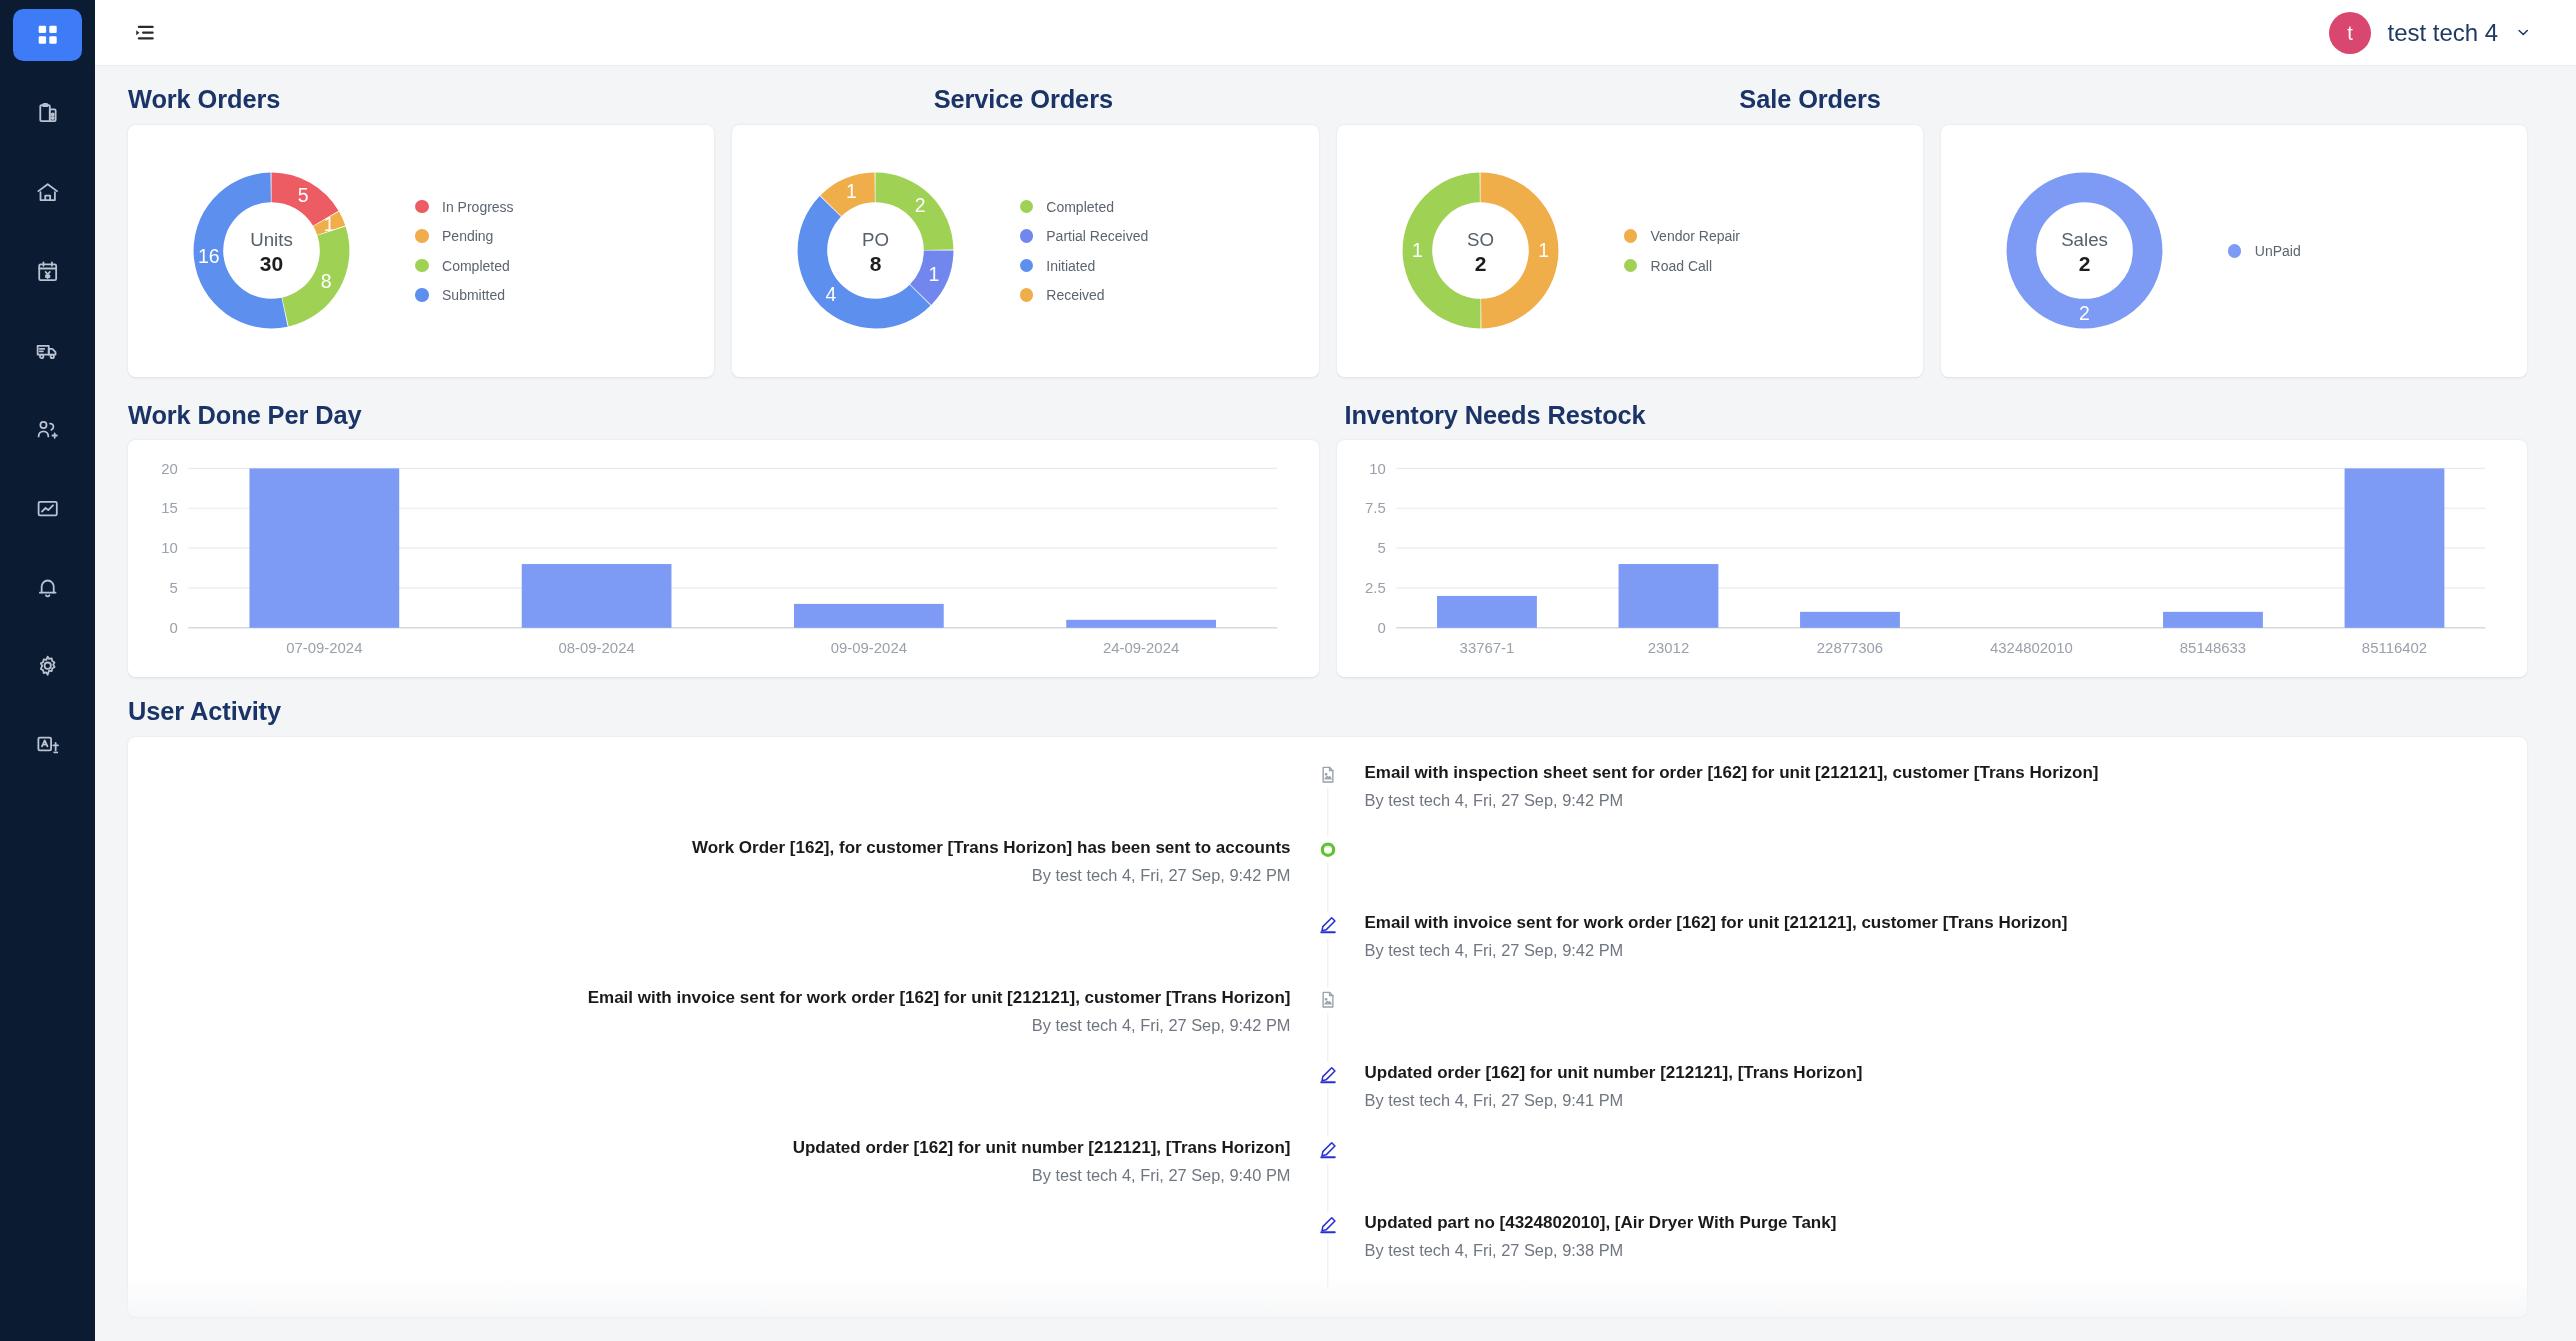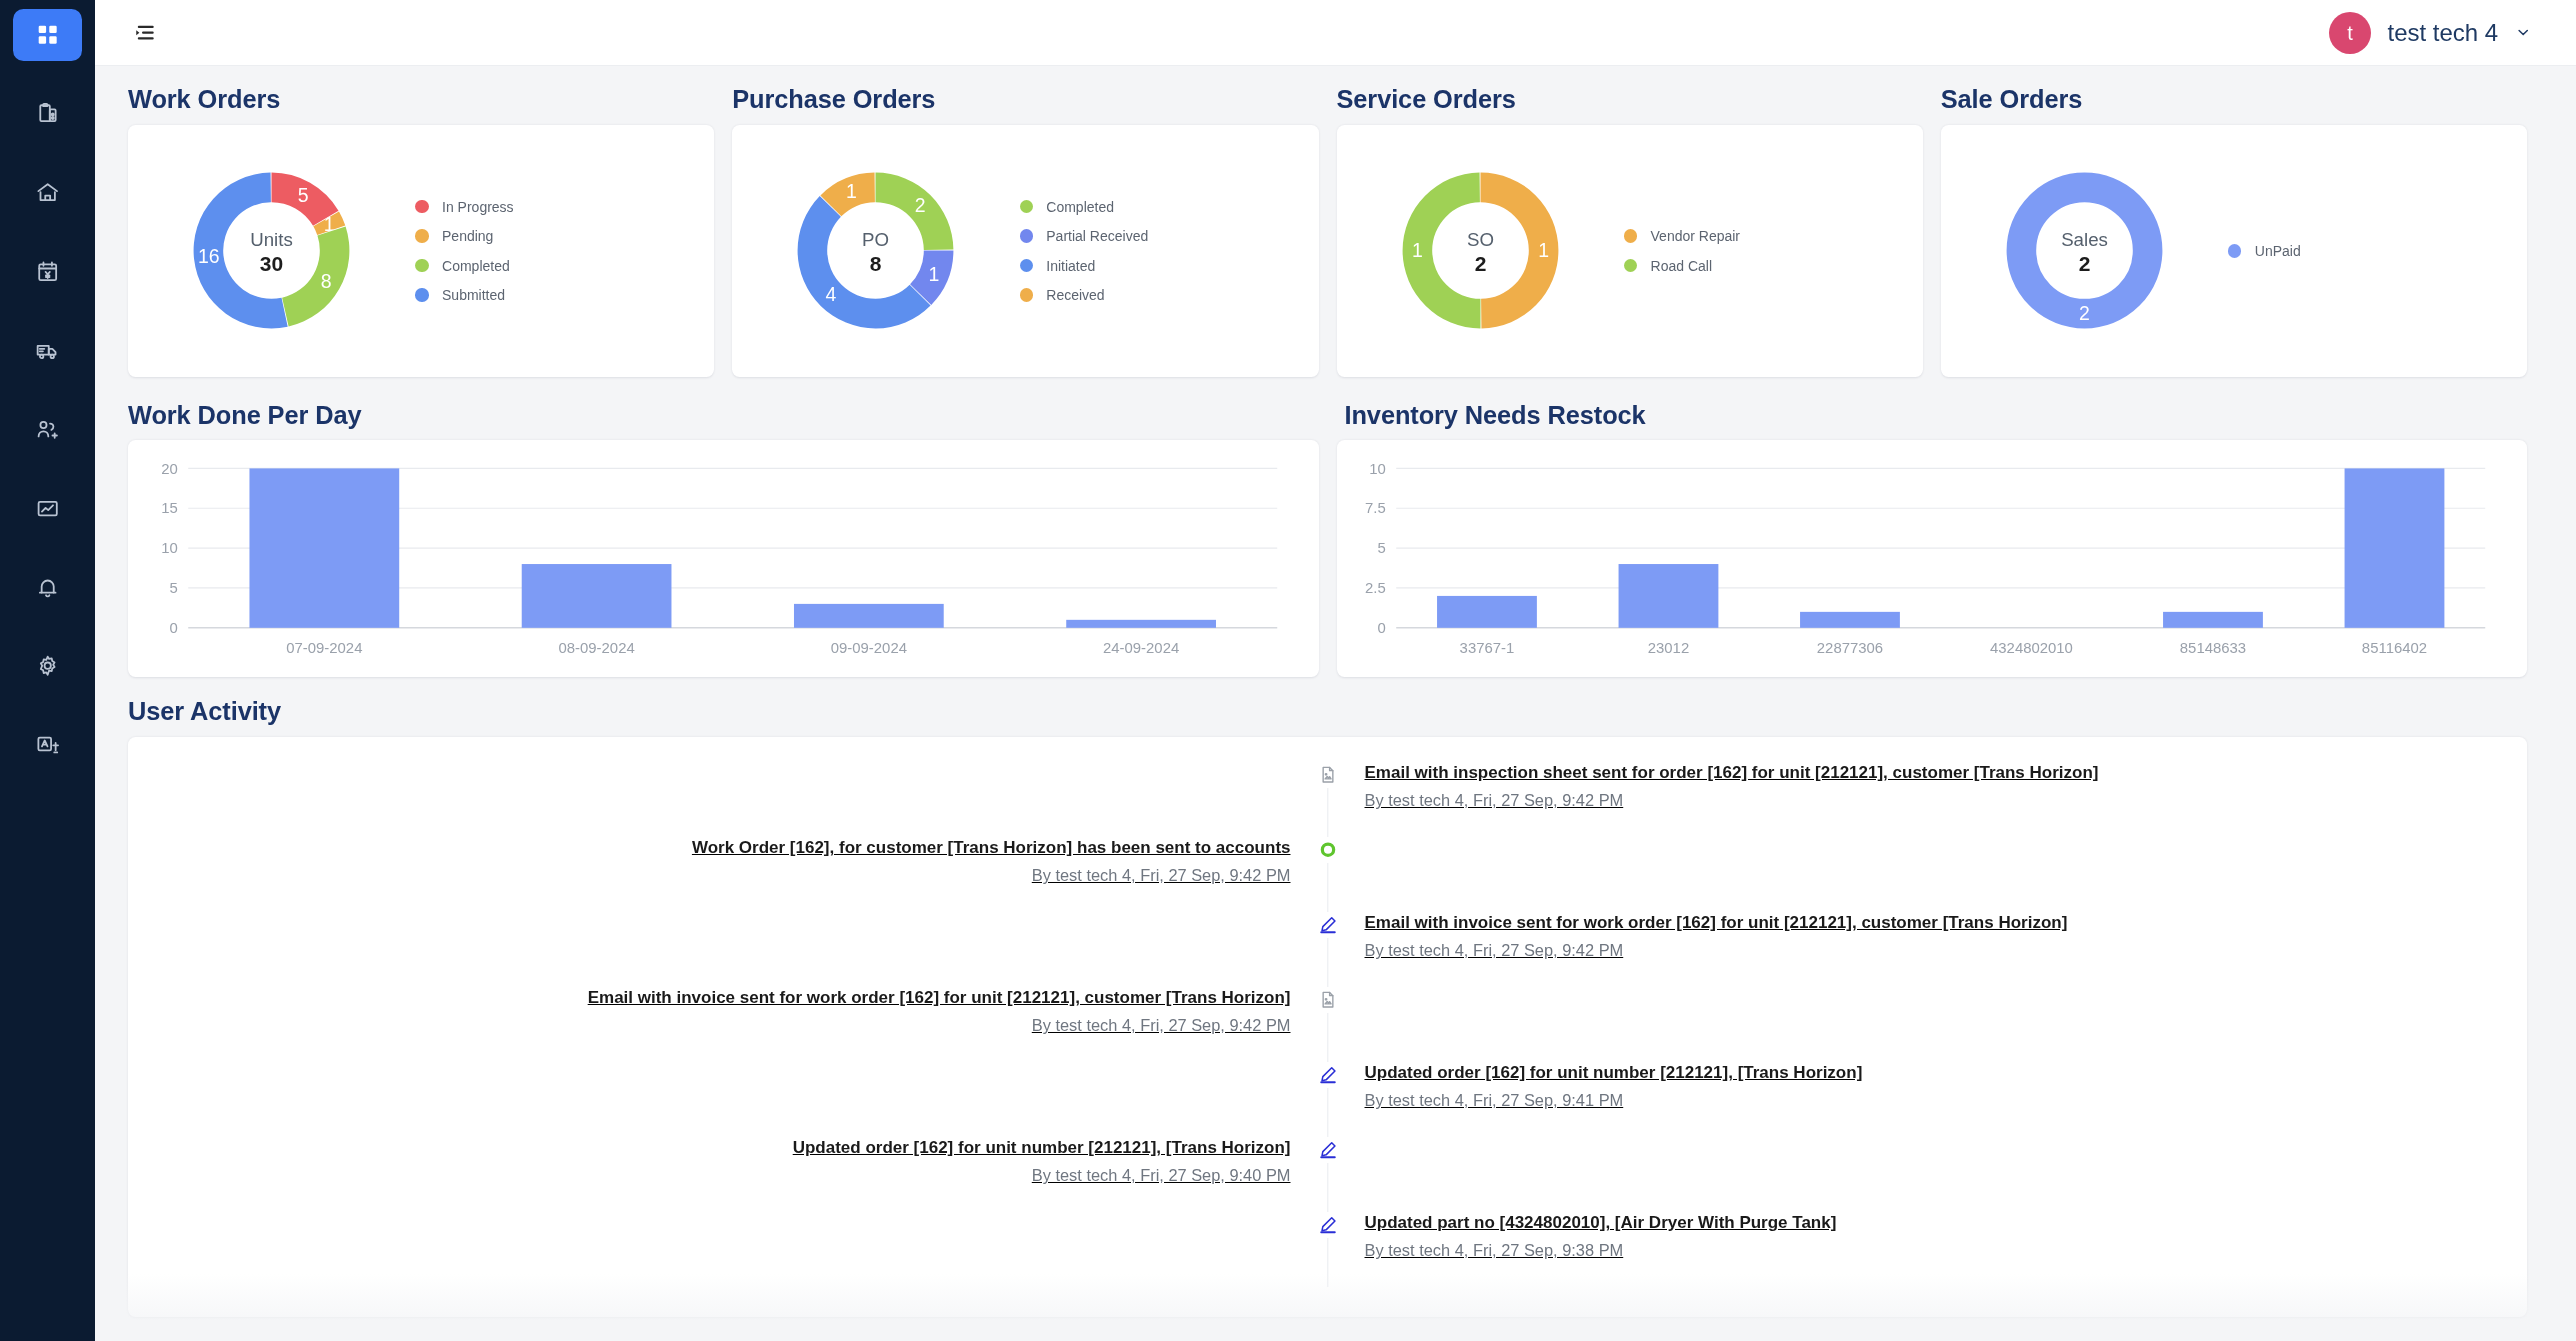--- a/index.html
+++ b/index.html
@@ -103,21 +103,21 @@
   .bar { fill: #7d9bf5; }
 
   
   .ua-title { margin-top: 20px; }
   .timeline-card {
     background: #fff; border-radius: 7.5px; margin-top: 10.5px;
     box-shadow: 0 0.7px 2.2px rgba(20,30,60,.10);
     padding: 25.4px 0 30px 0; min-height: 523px;
     position: relative;
   }
-  .tl { position: relative; text-decoration: underline; }
+  .tl { position: relative; }
   .tl:before {
     content: ""; position: absolute; left: 50%; top: 0; bottom: 0;
     width: 1.5px; background: #e9ebef; transform: translateX(-0.7px);
   }
   .tl-item { display: flex; position: relative; min-height: 75px; }
   .tl-half { width: 50%; padding: 0 0 0 0; }
   .tl-left .tl-half.body { text-align: right; padding-right: 37px; }
   .tl-right .tl-half.body { text-align: left; padding-left: 37px; margin-left: 50%; }
   .tl-txt { font-size: 17px; color: #1a1a1a; font-weight: 700; line-height: 1.35; }
   .tl-sub { font-size: 16.4px; color: #6f7680; margin-top: 6px; }
@@ -301,23 +301,20 @@
         </span>
       </div>
     </header>
 
     <div class="content">
       <div class="content-inner">
 
         <div class="kpi-titles">
           <div>
               <h2 class="section-title">Work Orders</h2>
-            </div>
-          <div>
-              <h2 class="section-title">Purchase Orders</h2>
             </div>
           <div>
               <h2 class="section-title">Service Orders</h2>
             </div>
           <div>
               <h2 class="section-title">Sale Orders</h2>
             </div>
         </div>
 
         <div class="kpi-row">

